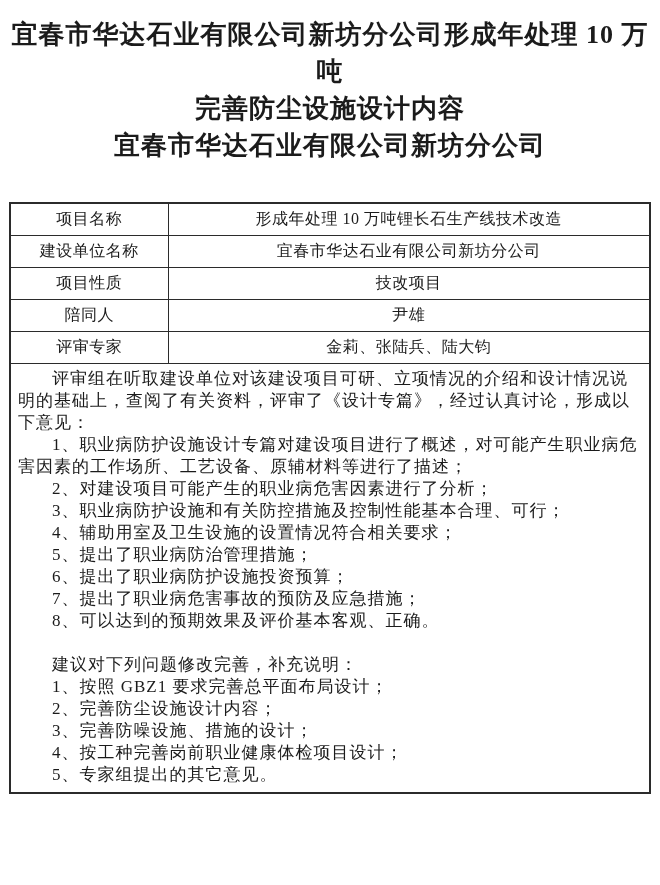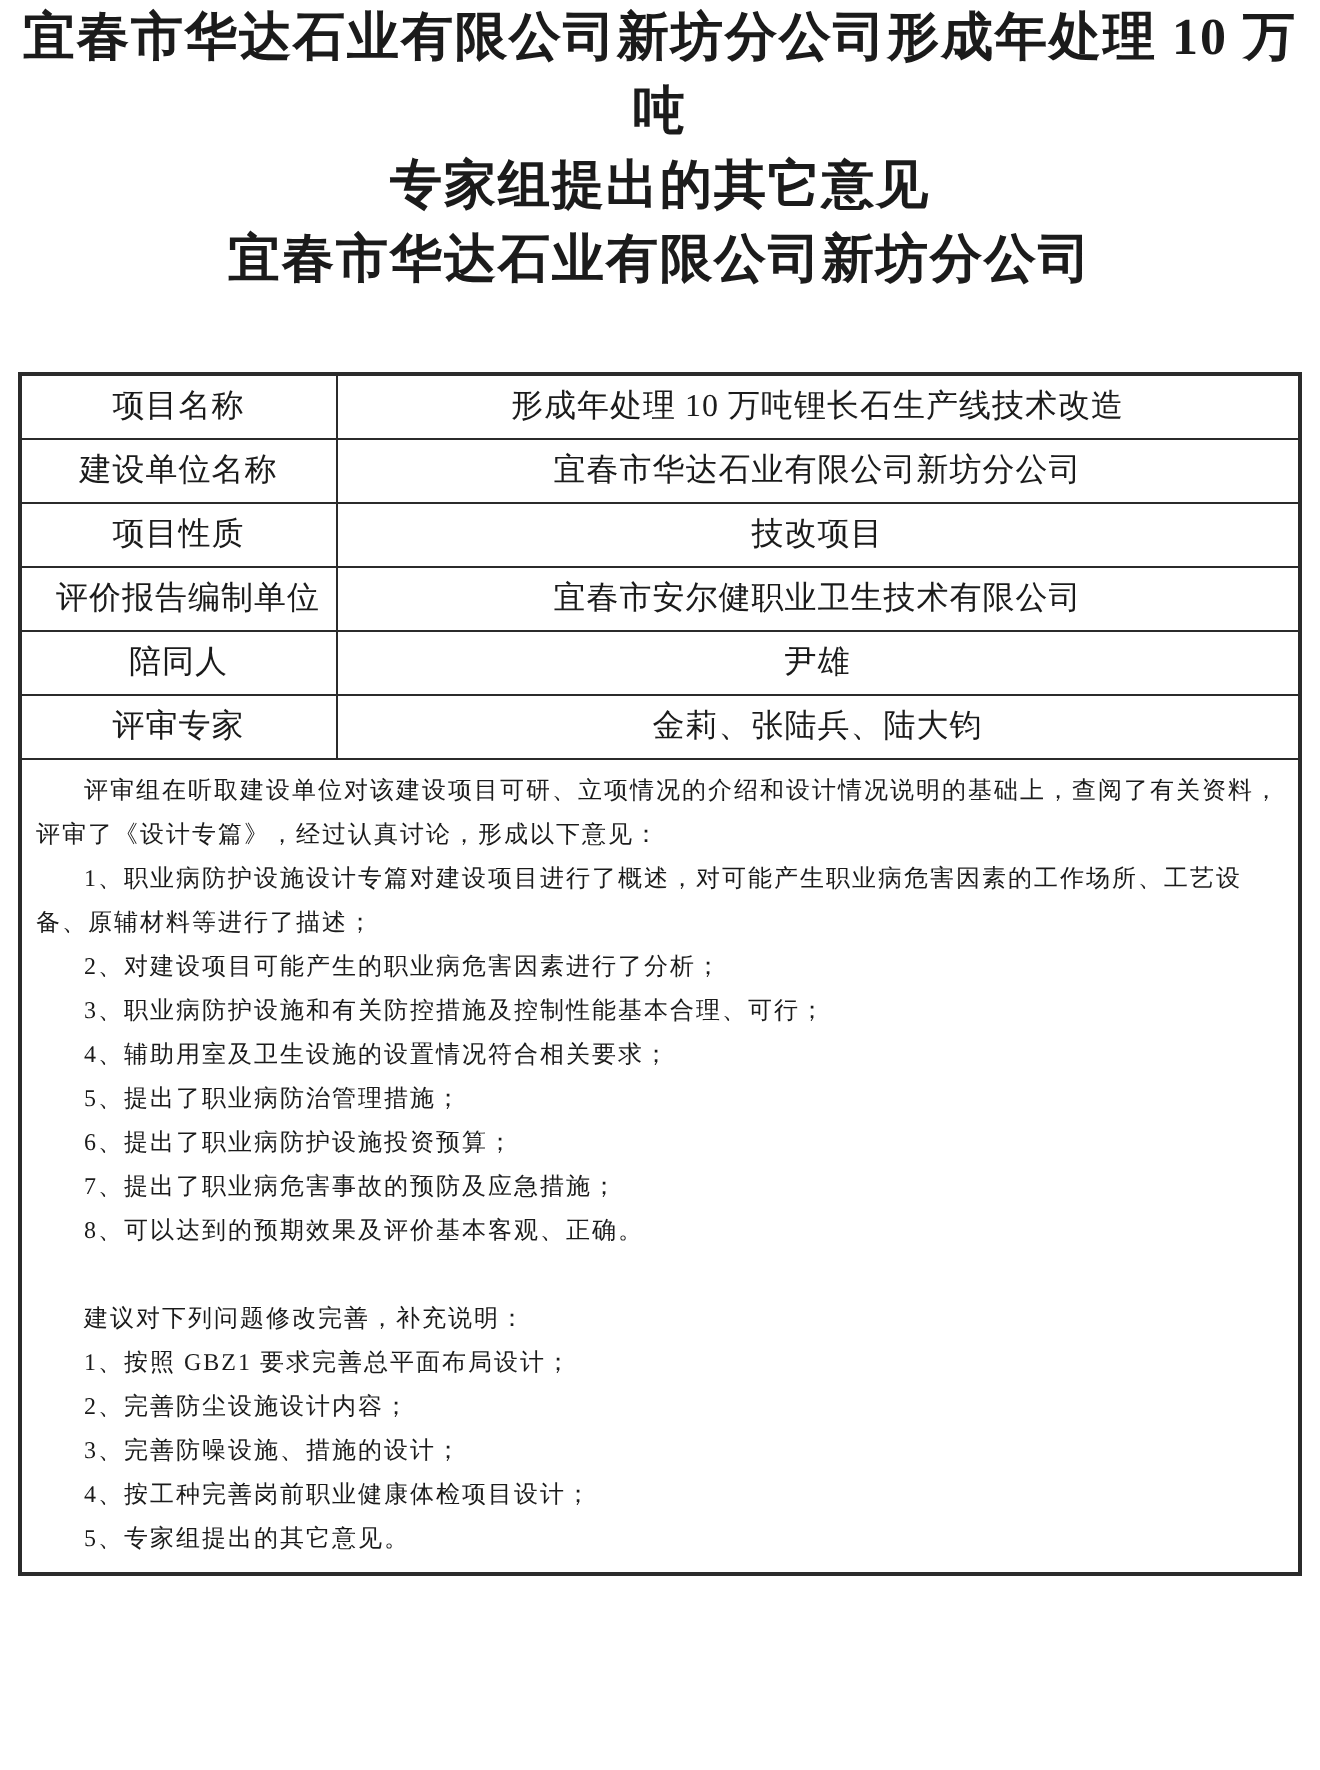--- a/index.html
+++ b/index.html
@@ -12,20 +12,21 @@
     color: #1b1b1b;
     overflow: hidden;
   }
   .page {
     width: 660px;
     height: 885px;
     background: #ffffff;
     position: relative;
   }
   .title-block {
+    padding-top: 16px;
     text-align: center;
     font-weight: bold;
     font-size: 26px;
     line-height: 37px;
     letter-spacing: 1px;
   }
   .info-table {
     width: 640px;
     margin: 38px auto 0 auto;
     border-collapse: collapse;
@@ -44,37 +45,37 @@
     white-space: nowrap;
   }
   .info-table td.opinion-cell {
     height: auto;
     text-align: left;
     white-space: normal;
     padding: 4px 8px 6px 7px;
   }
   .opinion-cell p {
     margin: 0;
-    font-size: 12px;
+    font-size: 17px;
     line-height: 22px;
     letter-spacing: 1px;
     text-indent: 2em;
   }
   .blank-line {
     height: 22px;
   }
 </style>
 </head>
 <body>
 
 <div class="page">
 
   <div class="title-block">
     <div>宜春市华达石业有限公司新坊分公司形成年处理 10 万吨</div>
-    <div>专家组提出的其它意见</div>
+    <div>完善防尘设施设计内容</div>
     <div>宜春市华达石业有限公司新坊分公司</div>
   </div>
 
   <table class="info-table">
     <colgroup>
       <col style="width:158px">
       <col style="width:130px">
       <col style="width:143px">
       <col style="width:209px">
     </colgroup>
@@ -83,24 +84,20 @@
         <td>项目名称</td>
         <td colspan="3">形成年处理 10 万吨锂长石生产线技术改造</td>
       </tr>
       <tr>
         <td>建设单位名称</td>
         <td colspan="3">宜春市华达石业有限公司新坊分公司</td>
       </tr>
       <tr>
         <td>项目性质</td>
         <td colspan="3">技改项目</td>
-      </tr>
-      <tr>
-        <td>评价报告编制单位</td>
-        <td colspan="3">宜春市安尔健职业卫生技术有限公司</td>
       </tr>
       <tr>
         <td>陪同人</td>
         <td colspan="3">尹雄</td>
       </tr>
       <tr>
         <td>评审专家</td>
         <td colspan="3">金莉、张陆兵、陆大钧</td>
       </tr>
       <tr>

